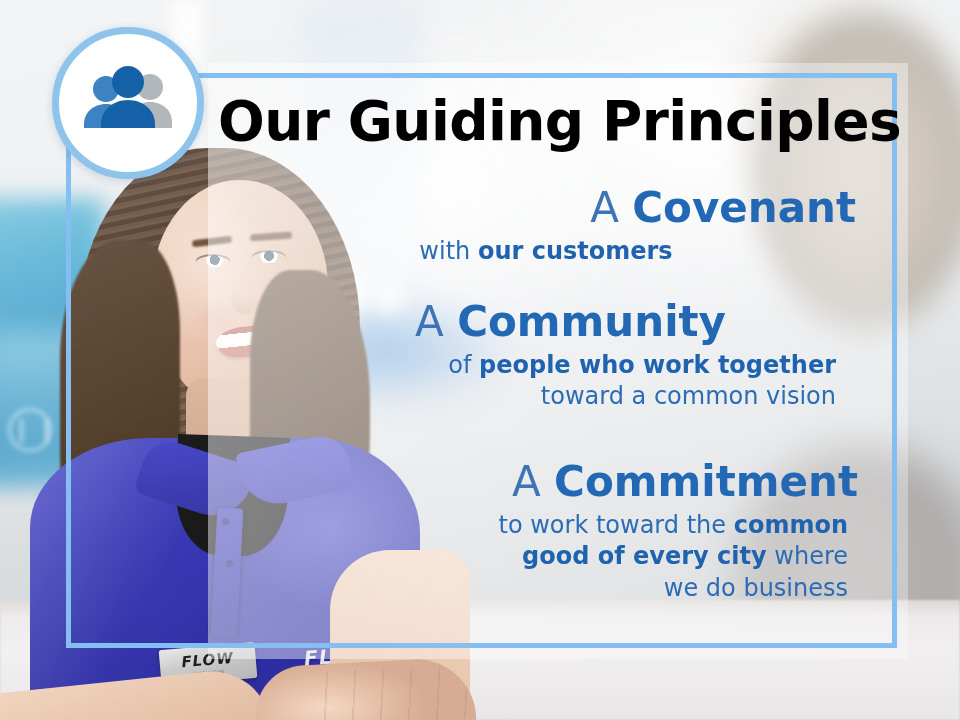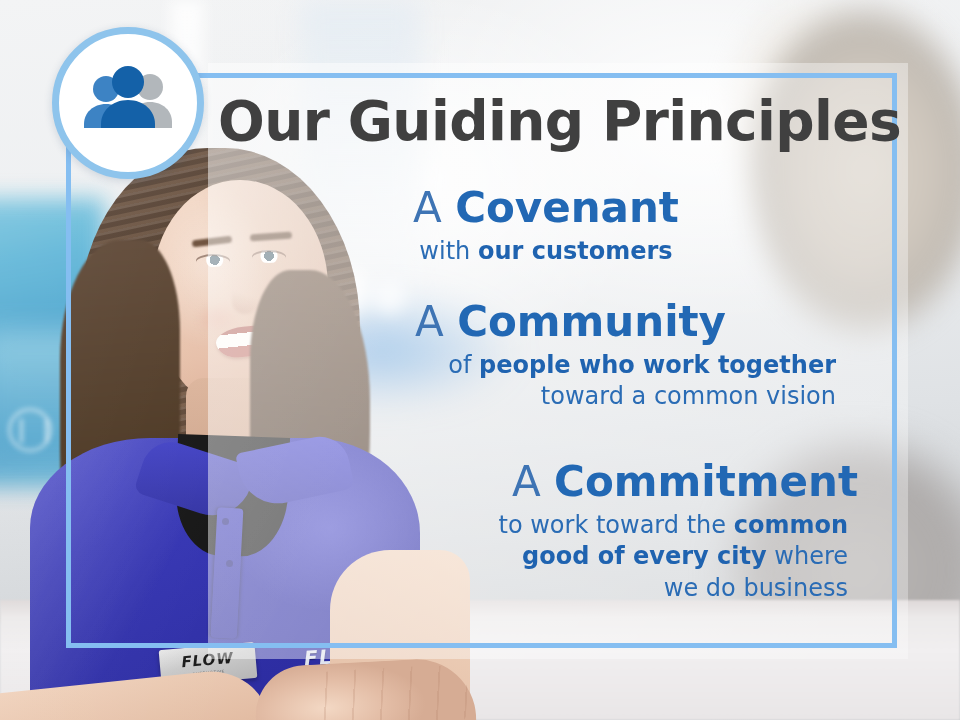--- a/index.html
+++ b/index.html
@@ -318,21 +318,21 @@
   
   .text-layer{ position:absolute; left:0; top:0; width:960px; height:720px; }
 
   .headline{
     position:absolute; left:218px; top:94px; width:660px;
     text-align:center;
     font-family:"DejaVu Sans", sans-serif;
     font-weight:700;
     font-size:55px;
     letter-spacing:-0.6px;
-    color:#404040;
+    color:#000000;
     line-height:1;
     white-space:nowrap;
   }
 
   .principle{ position:absolute; width:620px; }
   .p-title{
     font-family:"DejaVu Sans", sans-serif;
     font-size:42px; line-height:1.04;
     color:#2a6cb5;
     white-space:nowrap;
@@ -348,21 +348,21 @@
   }
   .p-sub b{ font-weight:700; color:#1f63b0; }
 
   
   #p1{ left:236px; top:186px; text-align:center; }
   #p2{ left:236px; top:300px; text-align:right; }
   #p3{ left:248px; top:460px; text-align:right; }
   #p1 .p-sub{ text-align:center; }
   #p2 .p-sub{ text-align:right; }
   #p3 .p-sub{ text-align:right; }
-  #p1 .p-title{ text-align:center; }
+  #p1 .p-title{ text-align:right; }
   #p2 .p-title{ text-align:right; padding-right:130px; }
   #p3 .p-title{ text-align:right; padding-right:10px; }
   #p2 .p-sub{ padding-right:20px; }
   #p3 .p-sub{ padding-right:20px; }
 </style>
 </head>
 <body>
 
 <div id="stage">
 

